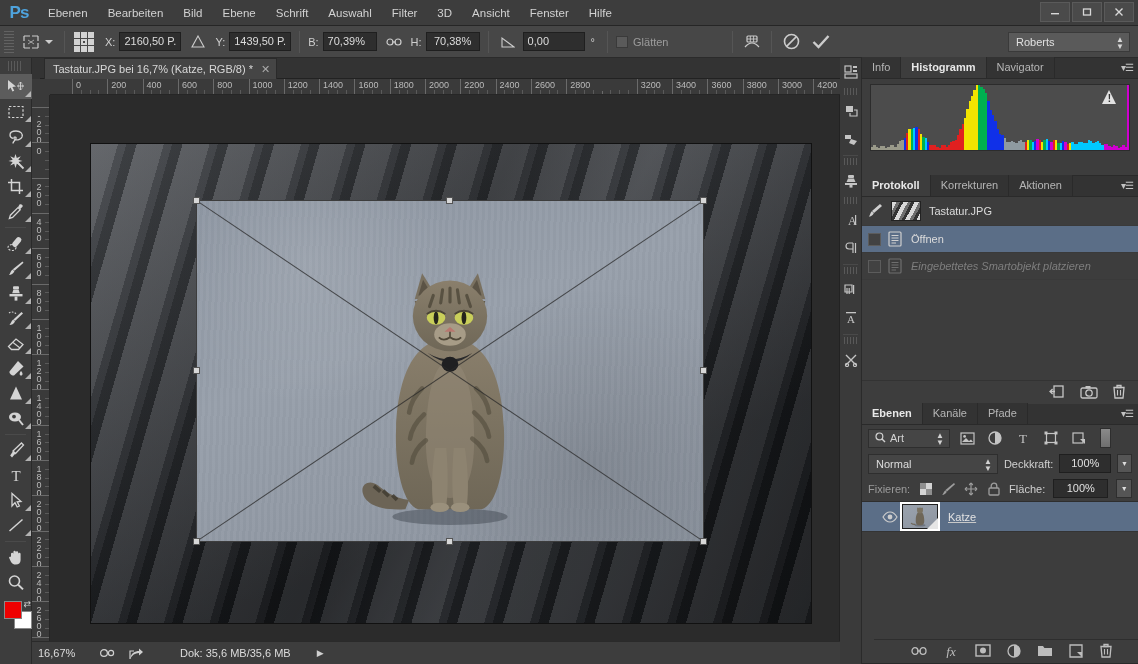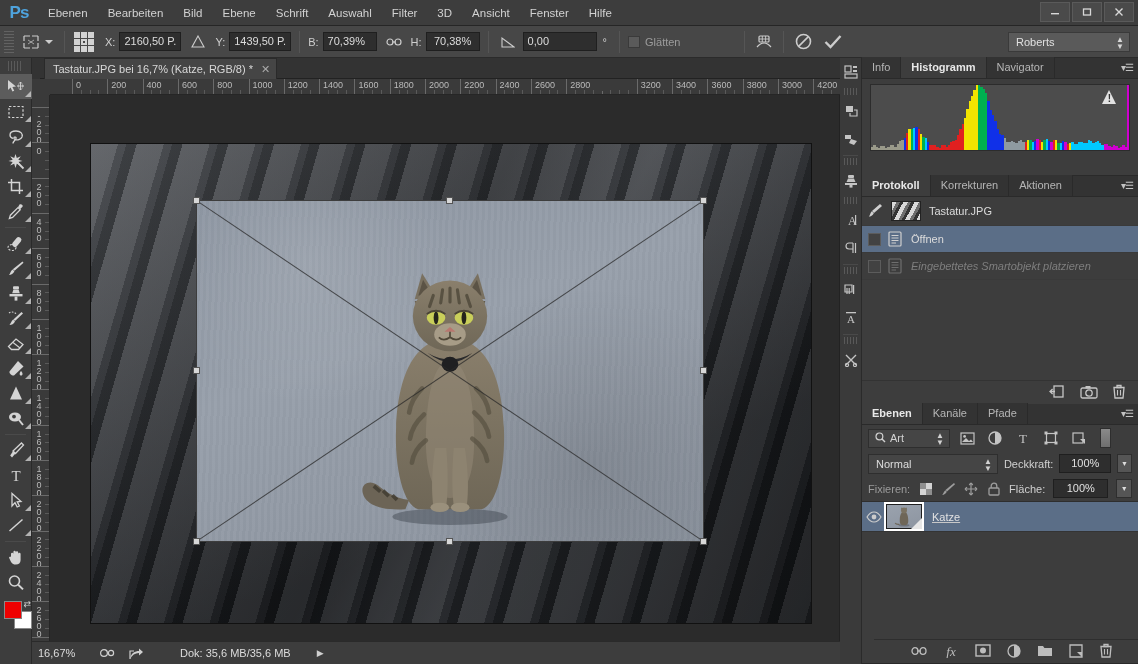--- a/index.html
+++ b/index.html
@@ -261,21 +261,21 @@
   .lbl { font-size:11px; color:#d0d0d0; }
   .numfield {
     position:relative; width:60px; height:19px; background:#2e2e2e; border:1px solid #1f1f1f;
     color:#e0e0e0; font-size:11px; line-height:17px; text-align:center;
   }
   .numdrop { width:17px; height:19px; background:#555; border:1px solid #2e2e2e; display:flex; align-items:center; justify-content:center; color:#ddd; font-size:7px; }
   .fixrow { display:flex; align-items:center; height:25px; padding:0 6px; gap:8px; }
   .fixrow .ic { color:#9d9d9d; width:16px; height:16px; display:flex; align-items:center; justify-content:center;}
 
   .layerlist { border-top:1px solid #2e2e2e; }
-  .lrow { display:flex; align-items:center; height:30px; border-bottom:1px solid #343434; padding-left:0;text-decoration:underline; }
+  .lrow { display:flex; align-items:center; height:30px; border-bottom:1px solid #343434; padding-left:16px;text-decoration:underline; }
   .lrow.sel { background:#5b6e87; }
   .lrow .eye { width:24px; display:flex; align-items:center; justify-content:center; color:#ccc; }
   .lthumb { width:36px; height:25px; border:1px solid #1f1f1f; margin-right:10px; position:relative; }
   .lthumb.smart { outline:2px solid #ffffff; outline-offset:0px; }
   .lthumb.smart::after {
     content:""; position:absolute; right:-1px; bottom:-1px; width:11px; height:11px;
     background:#e6e6e6;
     clip-path: polygon(0 100%, 100% 100%, 100% 0);
   }
   .lname { font-size:11px; color:#e2e2e2; flex:1; }
@@ -384,21 +384,21 @@
       <div class="ob-field" style="width:54px;text-align:center">70,38%</div>
     </div>
 
     <div class="ob-sep"></div>
 
     <div class="ob-icon">
       <svg width="14" height="13" viewBox="0 0 14 13">
           <path d="M1 12 L13 12 L1 3 Z" fill="none" stroke="currentColor" stroke-width="1.1"></path>
         </svg>
     </div>
-    <div class="ob-field" style="width:74px;margin-left:4px">0,00</div>
+    <div class="ob-field" style="width:62px;margin-left:4px">0,00</div>
     <span class="ob-label" style="margin-left:6px">°</span>
 
     <div class="ob-sep"></div>
 
     <div style="display:flex;align-items:center;">
       <div class="chk"></div>
       <span class="ob-label" style="color:#9c9c9c">Glätten</span>
     </div>
 
     <div class="ob-sep" style="margin-left:60px"></div>

